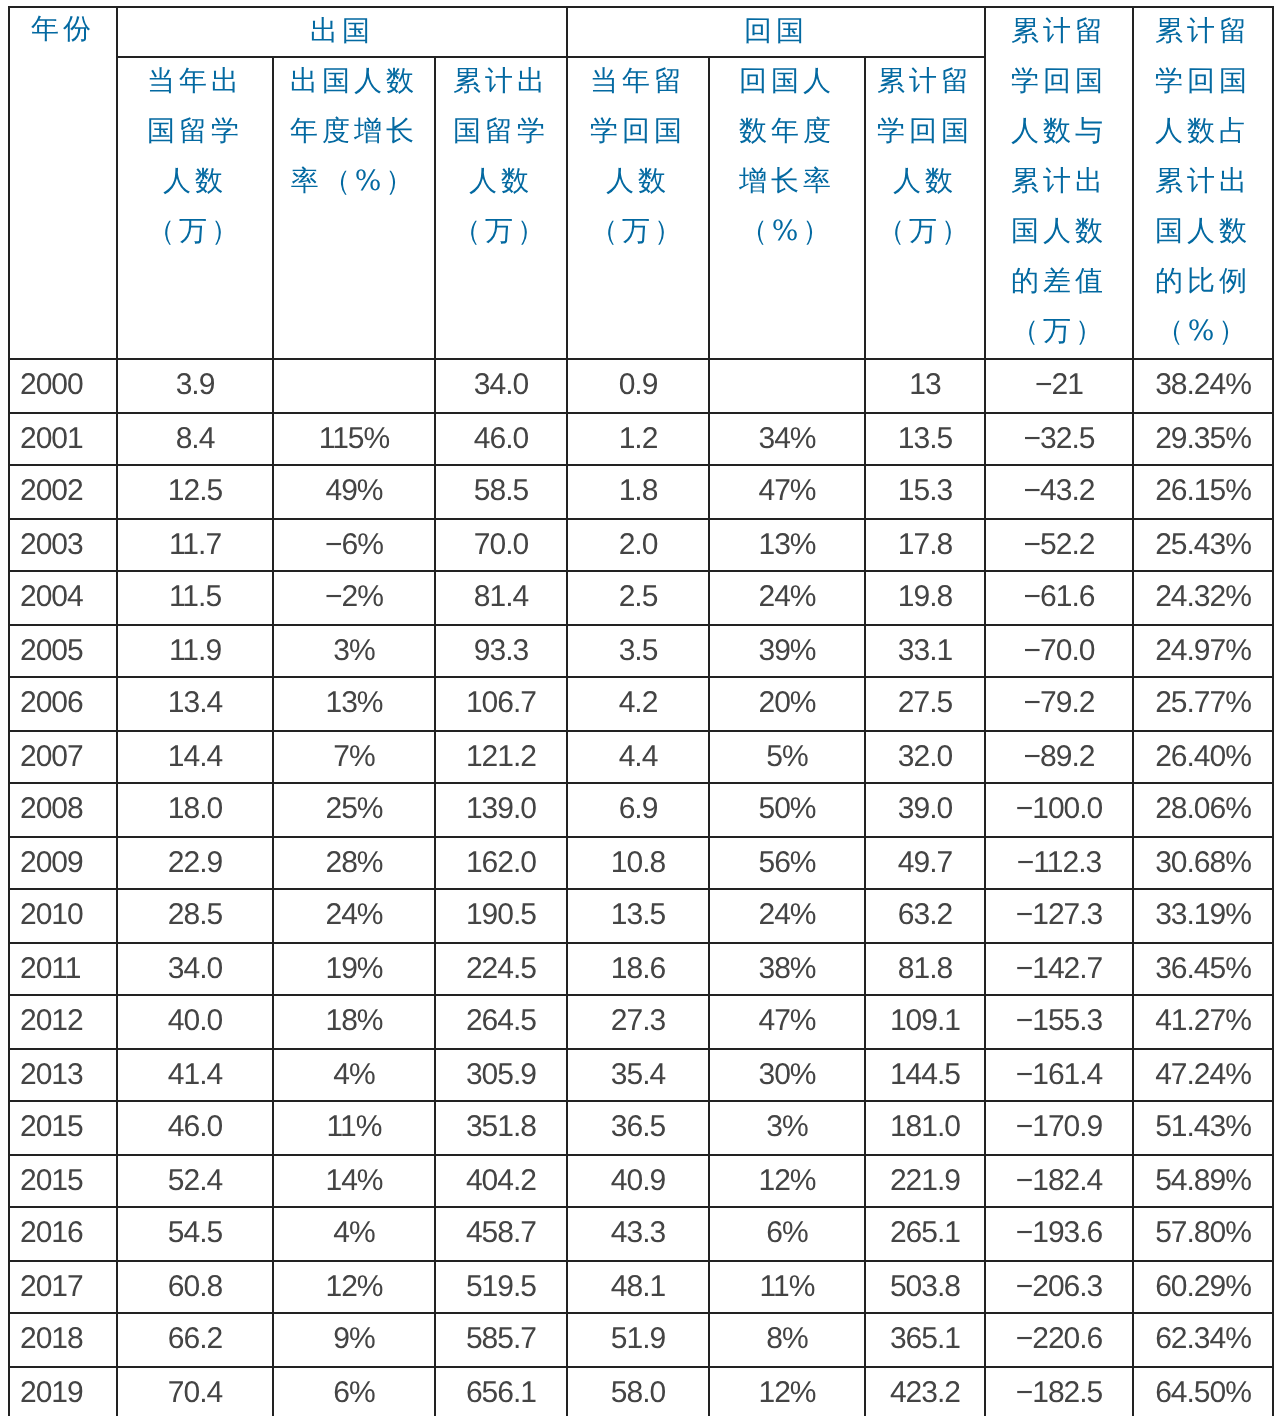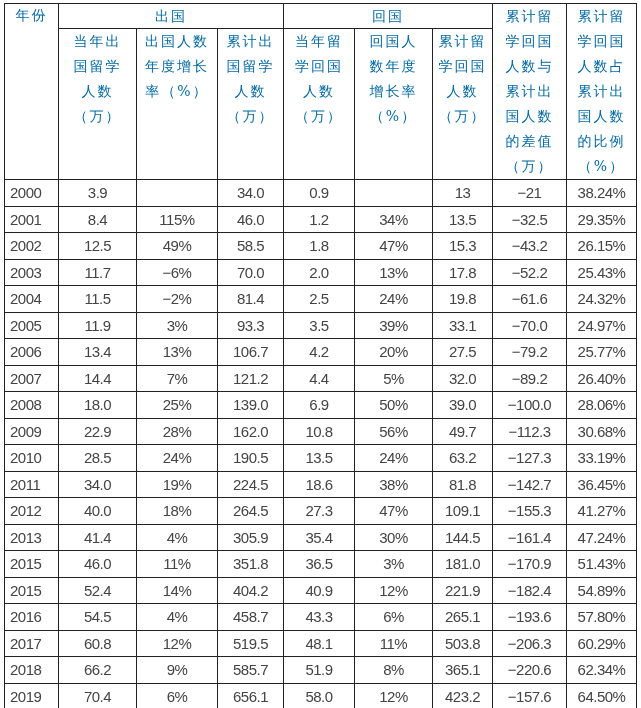--- a/index.html
+++ b/index.html
@@ -325,17 +325,17 @@
         <td class="cell">62.34%</td>
       </tr>
       <tr>
         <td class="cell year">2019</td>
         <td class="cell">70.4</td>
         <td class="cell">6%</td>
         <td class="cell">656.1</td>
         <td class="cell">58.0</td>
         <td class="cell">12%</td>
         <td class="cell">423.2</td>
-        <td class="cell">−157.6</td>
+        <td class="cell">−182.5</td>
         <td class="cell">64.50%</td>
       </tr>
     </tbody>
 </table>
 
 </body></html>

